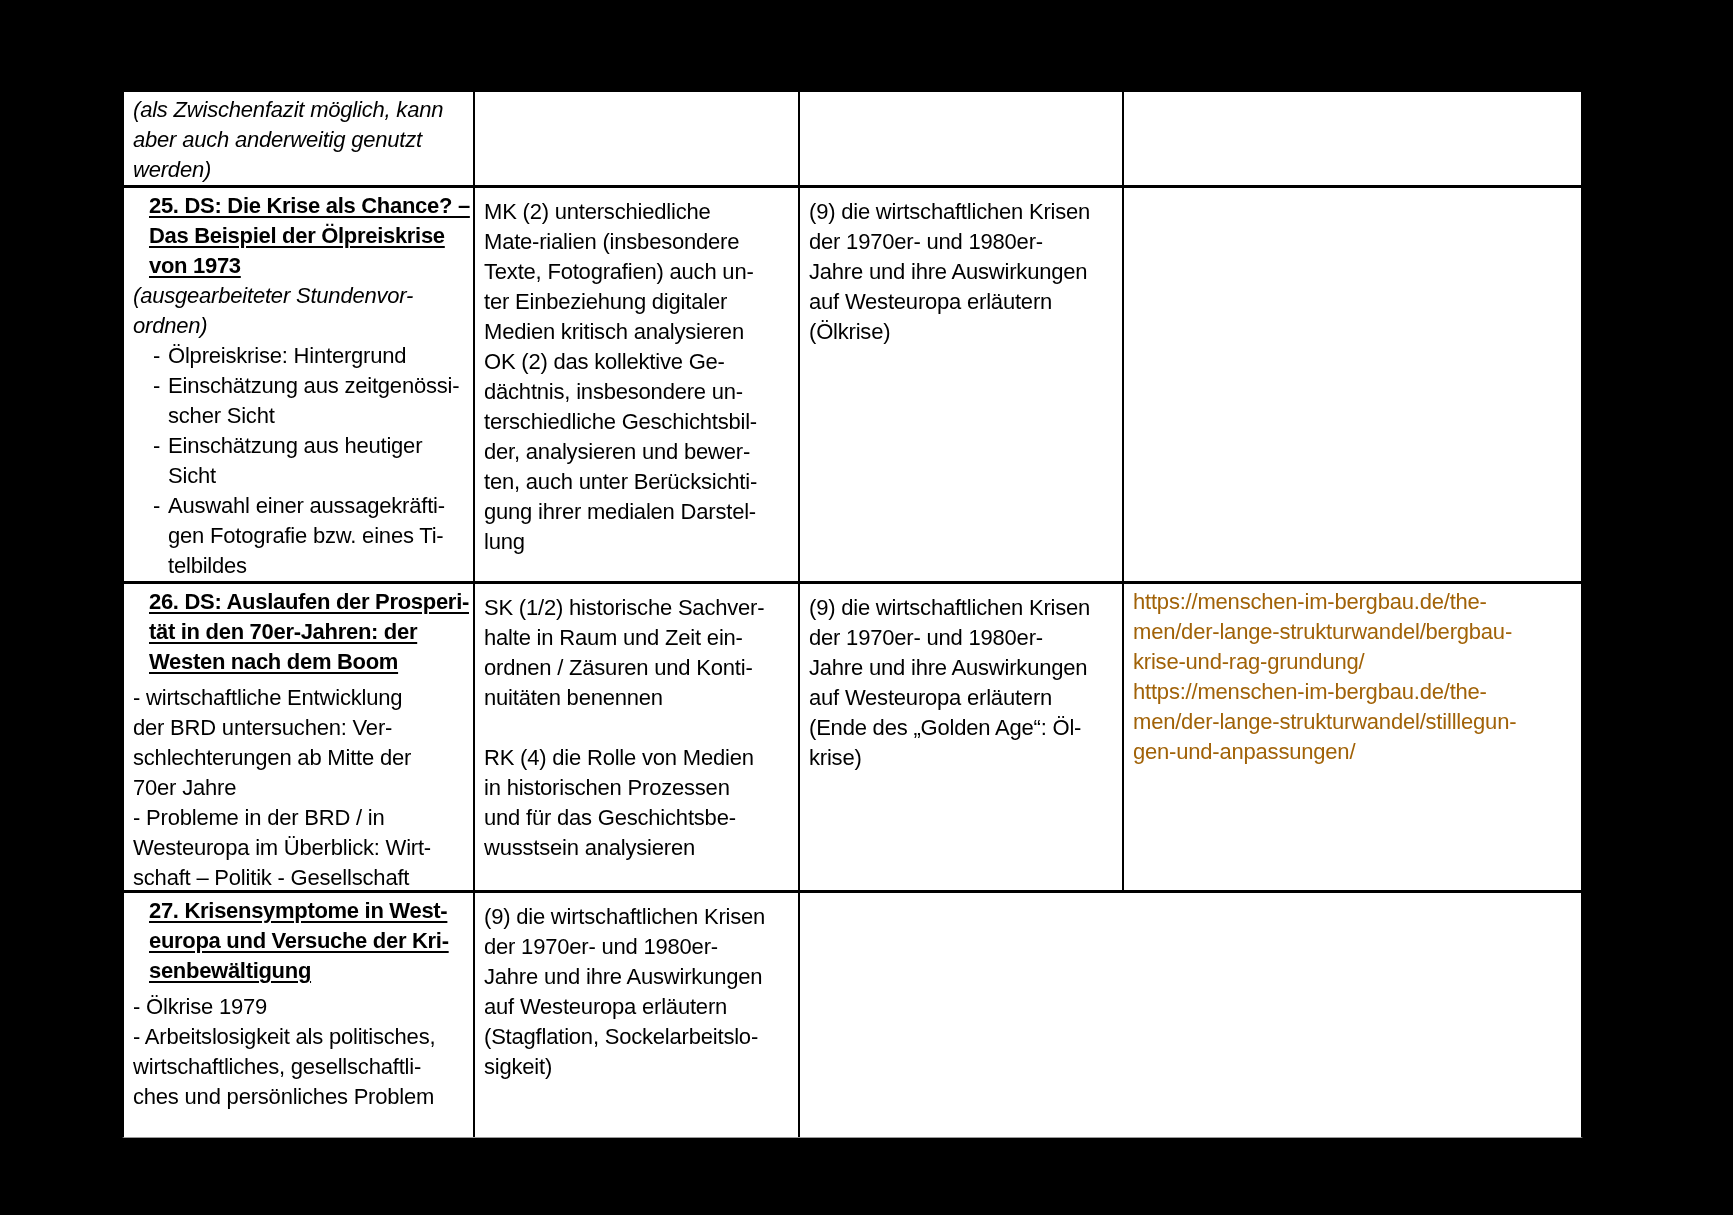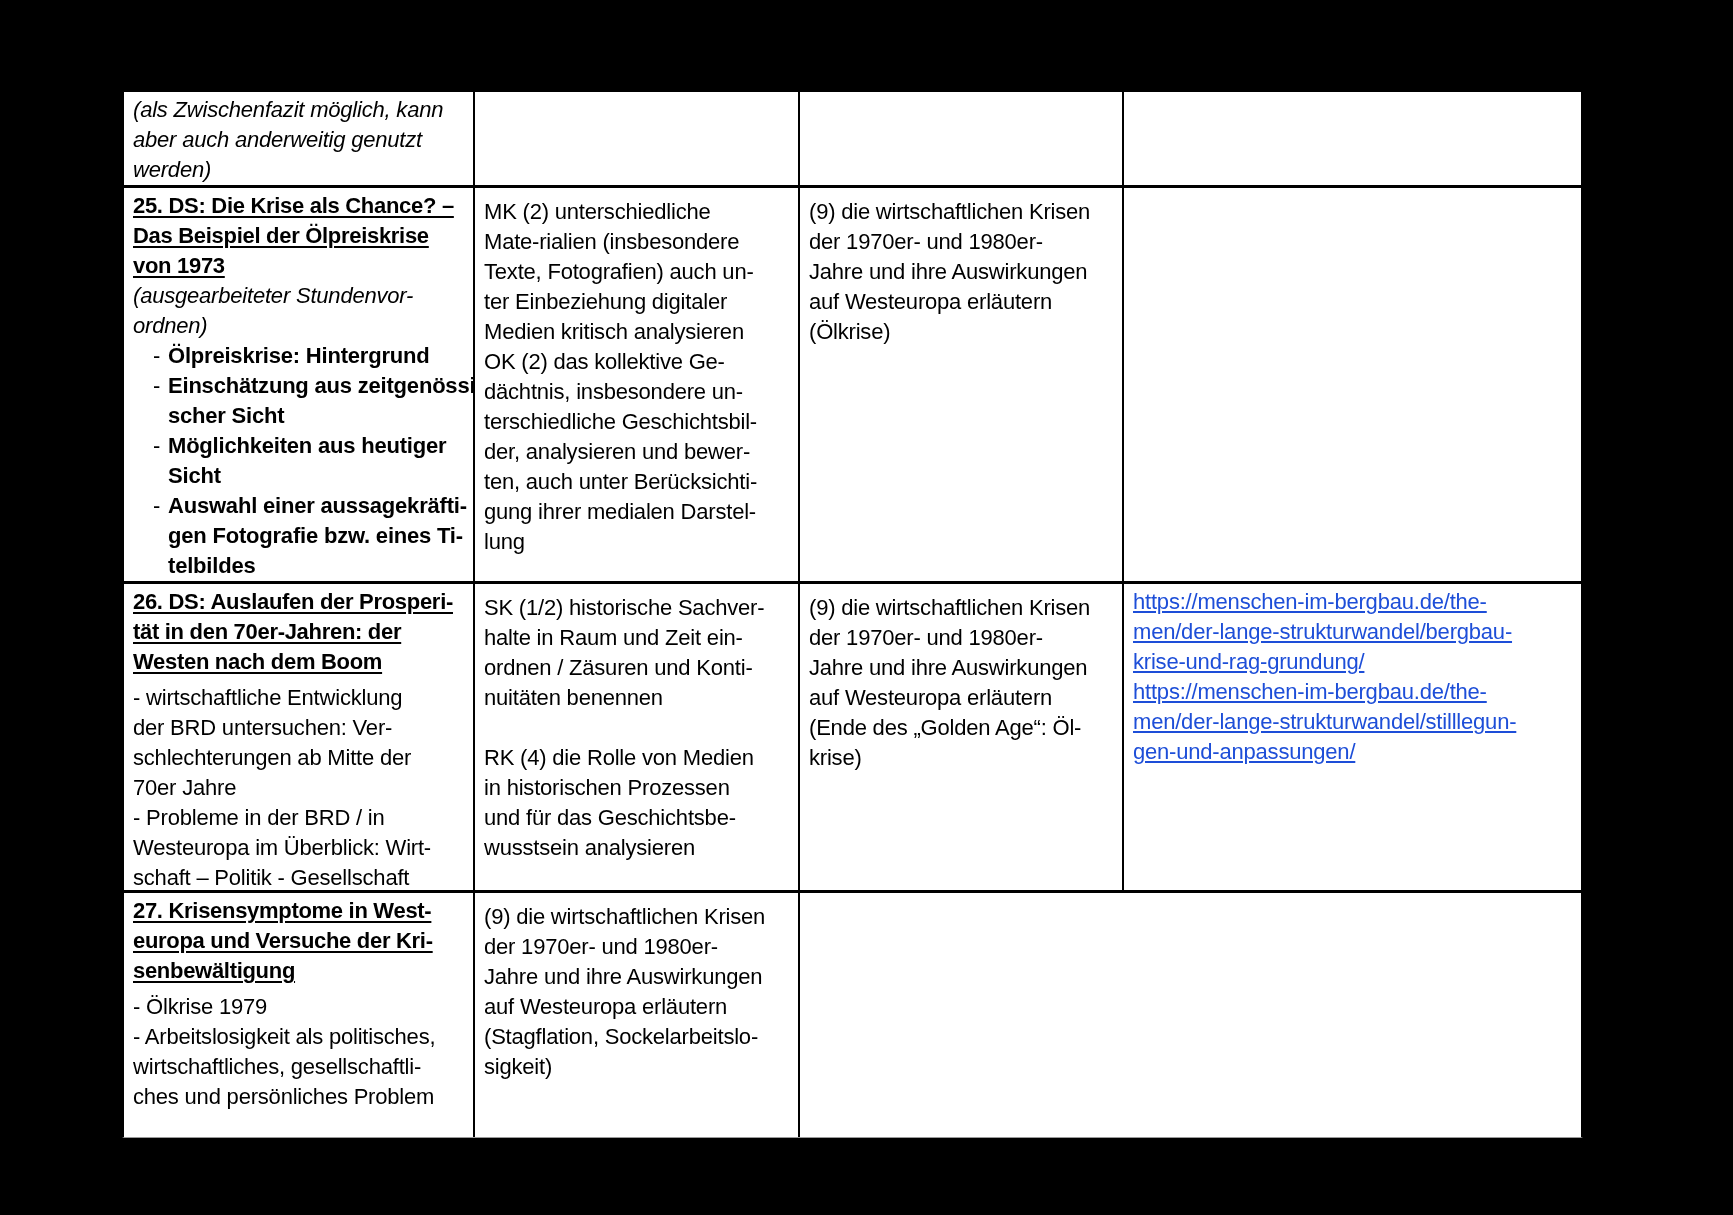--- a/index.html
+++ b/index.html
@@ -45,29 +45,29 @@
   .cell.bordr { border-right: 2px solid #000; }
   .cell.bordb { border-bottom: 3px solid #000; }
   .pre { white-space: pre; margin-top: 6px; }
   .title {
     font-weight: bold;
     text-decoration: underline;
     text-decoration-thickness: 2px;
     text-underline-offset: 3px;
     white-space: pre;
     letter-spacing: -0.3px;
+    margin-left: 16px;
   }
   .italic { font-style: italic; white-space: pre; }
   .bullet { display: flex; padding-left: 20px; }
   .bullet .dash { width: 15px; flex: 0 0 15px; }
-  .bullet .btxt { white-space: pre; font-weight: bold; }
+  .bullet .btxt { white-space: pre; }
   a.mat-link {
     display: block;
-    color: #1d4ed8;
-    text-decoration: underline;
+    color: #a16207;
     white-space: pre;
     cursor: pointer;
   }
 </style>
 </head>
 <body>
 
 <div class="stage">
   <div class="doc-table">
 
@@ -90,21 +90,21 @@
         <span class="dash">-</span>
         <span class="btxt">Ölpreiskrise: Hintergrund</span>
       </div>
       <div class="bullet">
         <span class="dash">-</span>
         <span class="btxt">Einschätzung aus zeitgenössi-
 scher Sicht</span>
       </div>
       <div class="bullet">
         <span class="dash">-</span>
-        <span class="btxt">Möglichkeiten aus heutiger
+        <span class="btxt">Einschätzung aus heutiger
 Sicht</span>
       </div>
       <div class="bullet">
         <span class="dash">-</span>
         <span class="btxt">Auswahl einer aussagekräfti-
 gen Fotografie bzw. eines Ti-
 telbildes</span>
       </div>
     </div>
     <div class="cell bordr bordb">

